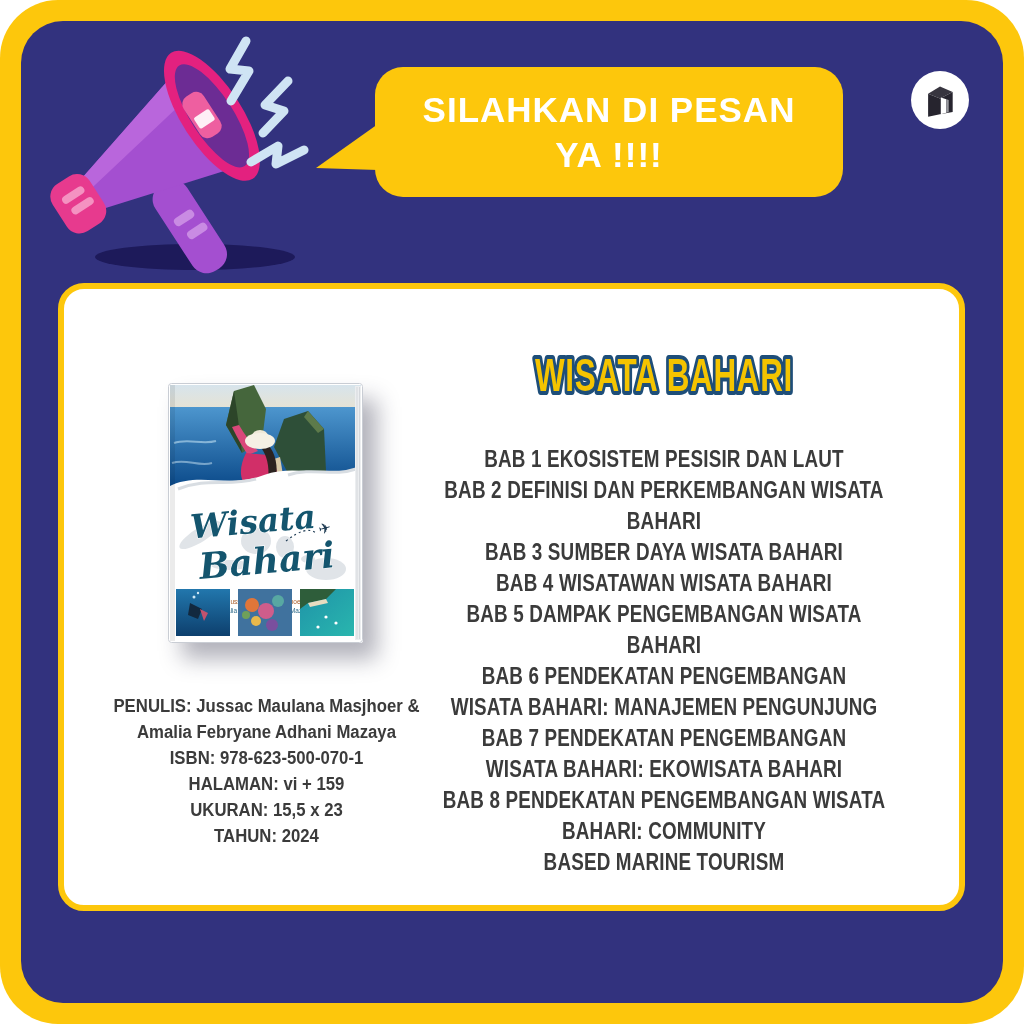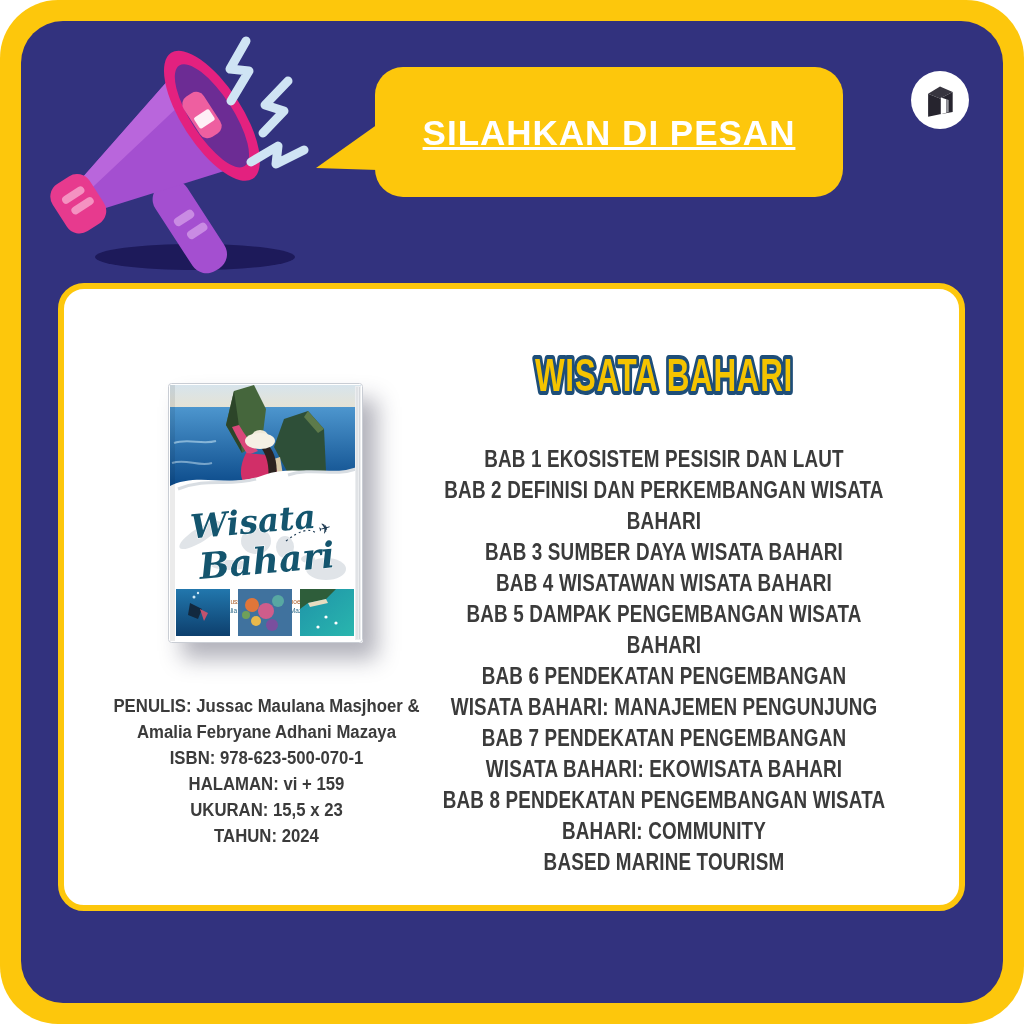--- a/index.html
+++ b/index.html
@@ -19,21 +19,21 @@
     left:21px;top:21px;width:982px;height:982px;
     background:#32327E;border-radius:42px;
   }
 
   
   .bubble{
     left:375px;top:67px;width:468px;height:130px;
     background:#FDC70C;border-radius:28px;
     display:flex;flex-direction:column;justify-content:center;align-items:center;
     text-align:center;color:#ffffff;font-weight:bold;
-    font-size:35px;line-height:45px;letter-spacing:1px;text-decoration:underline;
+    font-size:35px;line-height:45px;letter-spacing:1px;
   }
   .bubble-tail{left:312px;top:122px;width:68px;height:56px;}
 
   
   .pub-logo{left:911px;top:71px;width:58px;height:58px;border-radius:50%;
     background:#ffffff;display:flex;align-items:center;justify-content:center;}
 
   
   .megaphone{left:45px;top:25px;width:305px;height:250px;}
 
@@ -102,20 +102,21 @@
     <polyline points="206,137 233,121 231,139 259,125"></polyline>
   </g>
 </svg>
 
 <svg class="abs bubble-tail" viewBox="0 0 68 56">
   <polygon points="66,2 66,48 4,46" fill="#FDC70C"></polygon>
 </svg>
 
 <div class="abs bubble">
   <div>SILAHKAN DI PESAN</div>
+  <div>YA !!!!</div>
 </div>
 
 <div class="abs pub-logo">
   <svg width="46" height="46" viewBox="0 0 58 58">
     <polygon points="14,21 29,12 45,19 29,27" fill="#37353F"></polygon>
     <polygon points="14,21 29,27 29,47 14,50" fill="#26242E"></polygon>
     <polygon points="29,27 45,19 45,44 29,47" fill="#26242E"></polygon>
     <polygon points="30,26 37,28 37,45 30,47" fill="#FFFFFF"></polygon>
     <polygon points="37,28 40,29 40,44 37,45" fill="#9A9AA0"></polygon>
   </svg>

